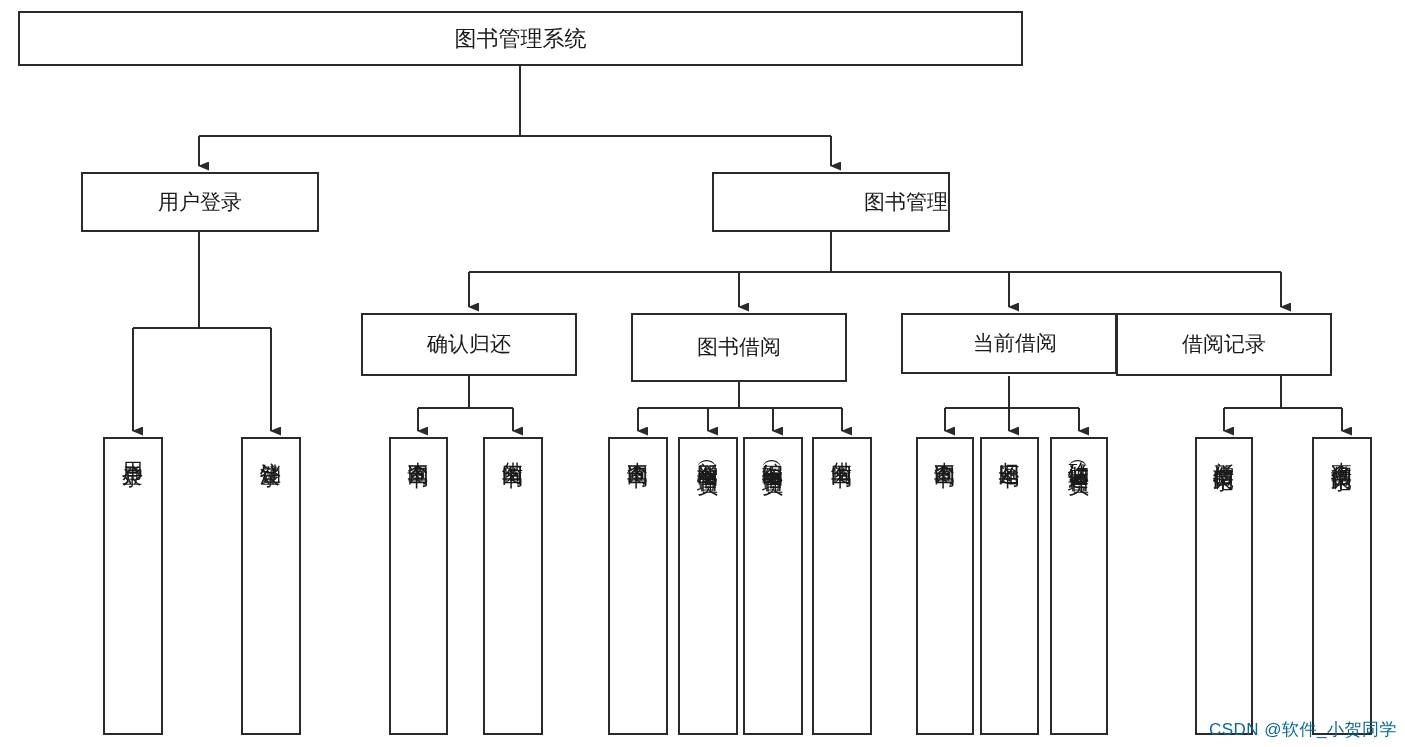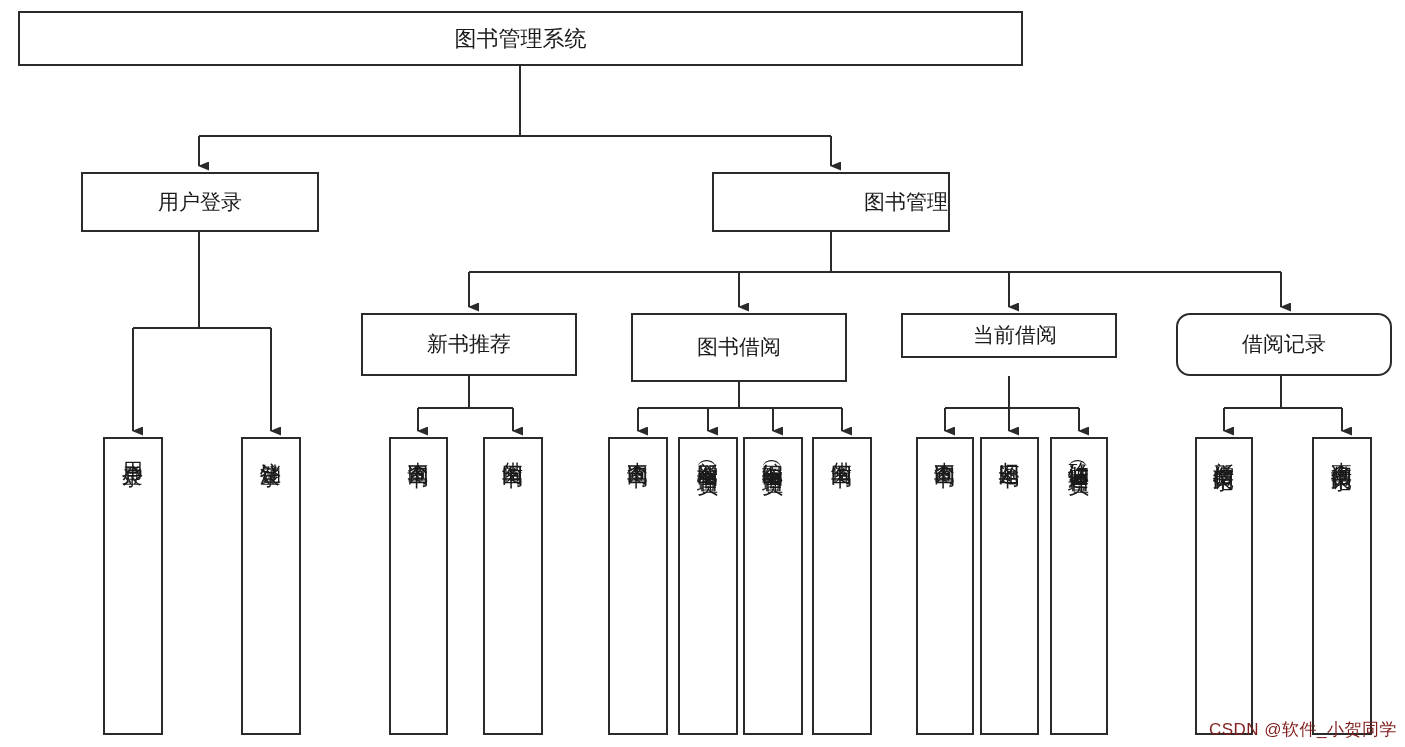--- a/index.html
+++ b/index.html
@@ -55,21 +55,21 @@
     font-size: 21px;
     letter-spacing: 2px;
     line-height: 1;
     white-space: pre;
   }
   #watermark {
     position: absolute;
     right: 8px;
     bottom: 6px;
     font-size: 17px;
-    color: #7f1d1d;
+    color: #0369a1;
     letter-spacing: 0.5px;
     white-space: nowrap;
   }
 </style>
 </head>
 <body>
 
 <div id="canvas">
 
   <svg id="edges" viewBox="0 0 1405 747">
@@ -128,32 +128,32 @@
 
   <div class="node h" style="left:81px; top:172px; width:238px; height:60px;">
     <span class="label">用户登录</span>
   </div>
 
   <div class="node h" style="left:712px; top:172px; width:238px; height:60px;justify-content:flex-end;">
     <span class="label">图书管理</span>
   </div>
 
   <div class="node h" style="left:361px; top:313px; width:216px; height:63px;">
-    <span class="label">新书推荐</span>
+    <span class="label">确认归还</span>
   </div>
 
   <div class="node h" style="left:631px; top:313px; width:216px; height:69px;">
     <span class="label">图书借阅</span>
   </div>
 
-  <div class="node h" style="left:901px; top:313px; width:216px; height:45px;padding-left:12px;">
+  <div class="node h" style="left:901px; top:313px; width:216px; height:61px;padding-left:12px;">
     <span class="label">当前借阅</span>
   </div>
 
-  <div class="node h" style="left:1176px; top:313px; width:216px; height:63px;border-radius:14px;">
+  <div class="node h" style="left:1116px; top:313px; width:216px; height:63px;">
     <span class="label">借阅记录</span>
   </div>
 
   <div class="node v" style="left:103px; top:437px; width:60px; height:298px;">
     <span class="label">用户登录</span>
   </div>
 
   <div class="node v" style="left:241px; top:437px; width:60px; height:298px;">
     <span class="label">注销登录</span>
   </div>

